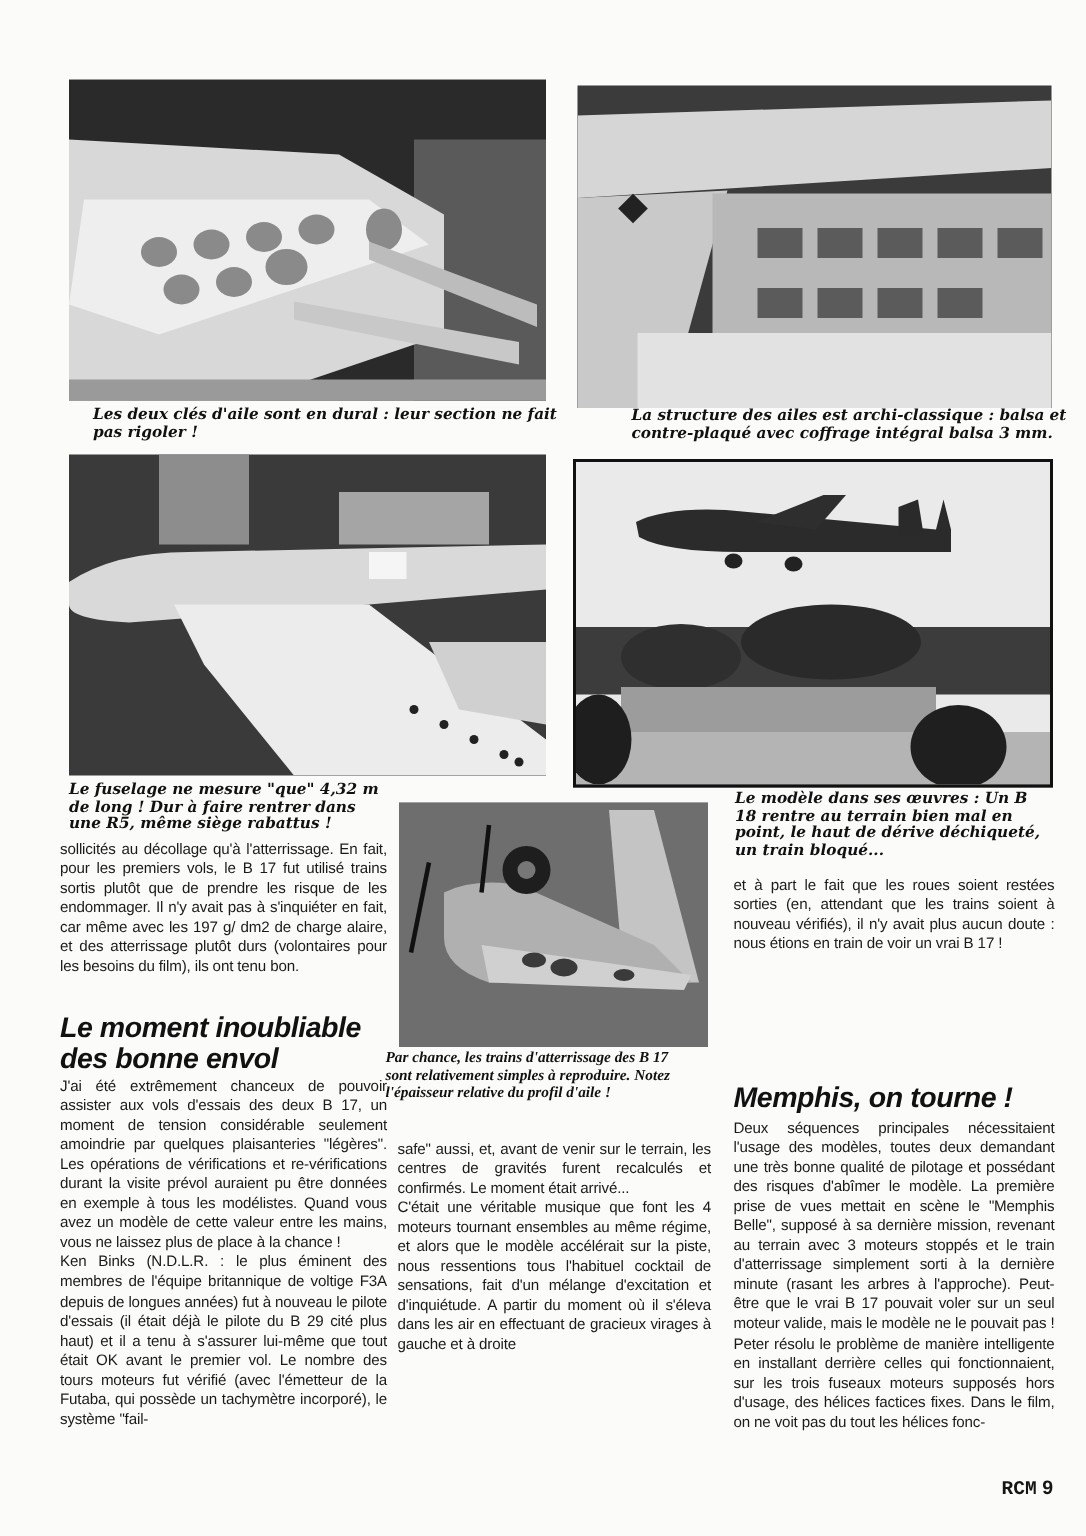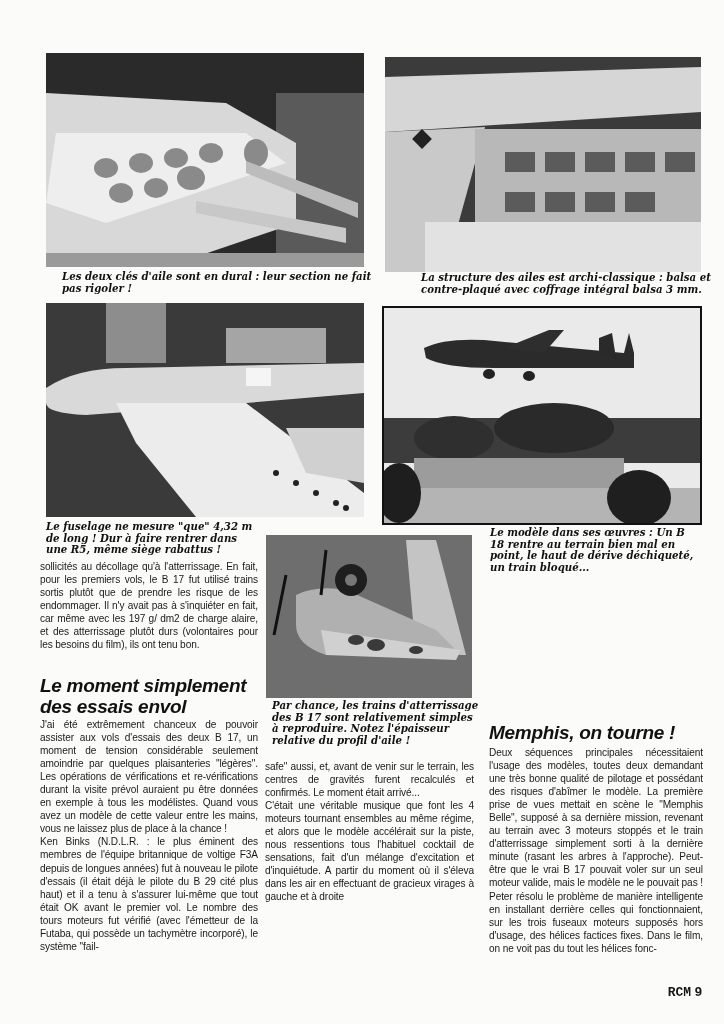--- a/index.html
+++ b/index.html
@@ -124,37 +124,38 @@
         <ellipse cx="90" cy="105" rx="8" ry="5"></ellipse>
         <ellipse cx="110" cy="110" rx="9" ry="6"></ellipse>
         <ellipse cx="150" cy="115" rx="7" ry="4"></ellipse>
       </g>
     <circle cx="85" cy="45" r="16" fill="#1e1e1e"></circle>
       <circle cx="85" cy="45" r="6" fill="#777"></circle>
     <line x1="20" y1="40" x2="8" y2="100" stroke="#111" stroke-width="3"></line>
     <line x1="60" y1="15" x2="55" y2="60" stroke="#111" stroke-width="3"></line>
   </svg>
 </div>
-<div class="caption" style="left:272px; top:700px; width:208px;">Par chance, les trains d'atterrissage des B 17 sont relativement simples à reproduire. Notez l'épaisseur relative du profil d'aile !</div>
+<div class="caption" style="left:257px; top:700px; width:208px;font-family:Liberation Serif, serif;">Par chance, les trains d'atterrissage des B 17 sont relativement simples à reproduire. Notez l'épaisseur relative du profil d'aile !</div>
 
 <div class="body-text" style="left:40px; top:560px; width:218px;">
   <p>sollicités au décollage qu'à l'atterrissage. En fait, pour les premiers vols, le B 17 fut utilisé trains sortis plutôt que de prendre les risque de les endommager. Il n'y avait pas à s'inquiéter en fait, car même avec les 197 g/ dm2 de charge alaire, et des atterrissage plutôt durs (volontaires pour les besoins du film), ils ont tenu bon.</p>
 </div>
-<div class="heading" style="left:40px; top:675px; width:220px;">Le moment simplement des essais envol</div>
+<div class="heading" style="left:40px; top:675px; width:220px;">Le moment inoubliable des bonne envol</div>
 <div class="body-text" style="left:40px; top:718px; width:218px;">
   <p>J'ai été extrêmement chanceux de pouvoir assister aux vols d'essais des deux B 17, un moment de tension considérable seulement amoindrie par quelques plaisanteries "légères". Les opérations de vérifications et re-vérifications durant la visite prévol auraient pu être données en exemple à tous les modélistes. Quand vous avez un modèle de cette valeur entre les mains, vous ne laissez plus de place à la chance !</p>
   <p>Ken Binks (N.D.L.R. : le plus éminent des membres de l'équipe britannique de voltige F3A depuis de longues années) fut à nouveau le pilote d'essais (il était déjà le pilote du B 29 cité plus haut) et il a tenu à s'assurer lui-même que tout était OK avant le premier vol. Le nombre des tours moteurs fut vérifié (avec l'émetteur de la Futaba, qui possède un tachymètre incorporé), le système "fail-</p>
 </div>
 
 <div class="body-text" style="left:265px; top:760px; width:209px;">
   <p>safe" aussi, et, avant de venir sur le terrain, les centres de gravités furent recalculés et confirmés. Le moment était arrivé...</p>
   <p>C'était une véritable musique que font les 4 moteurs tournant ensembles au même régime, et alors que le modèle accélérait sur la piste, nous ressentions tous l'habituel cocktail de sensations, fait d'un mélange d'excitation et d'inquiétude. A partir du moment où il s'éleva dans les air en effectuant de gracieux virages à gauche et à droite</p>
 </div>
 
 <div class="body-text" style="left:489px; top:584px; width:214px;">
+  <p>et à part le fait que les roues soient restées sorties (en, attendant que les trains soient à nouveau vérifiés), il n'y avait plus aucun doute : nous étions en train de voir un vrai B 17 !</p>
 </div>
 <div class="heading" style="left:489px; top:722px; width:220px;">Memphis, on tourne !</div>
 <div class="body-text" style="left:489px; top:746px; width:214px;">
   <p>Deux séquences principales nécessitaient l'usage des modèles, toutes deux demandant une très bonne qualité de pilotage et possédant des risques d'abîmer le modèle. La première prise de vues mettait en scène le "Memphis Belle", supposé à sa dernière mission, revenant au terrain avec 3 moteurs stoppés et le train d'atterrissage simplement sorti à la dernière minute (rasant les arbres à l'approche). Peut-être que le vrai B 17 pouvait voler sur un seul moteur valide, mais le modèle ne le pouvait pas ! Peter résolu le problème de manière intelligente en installant derrière celles qui fonctionnaient, sur les trois fuseaux moteurs supposés hors d'usage, des hélices factices fixes. Dans le film, on ne voit pas du tout les hélices fonc-</p>
 </div>
 
 <div class="footer">
   <span style="font-family:Liberation Mono, monospace; font-weight:bold;">RCM</span>
   <span>9</span>
 </div>

